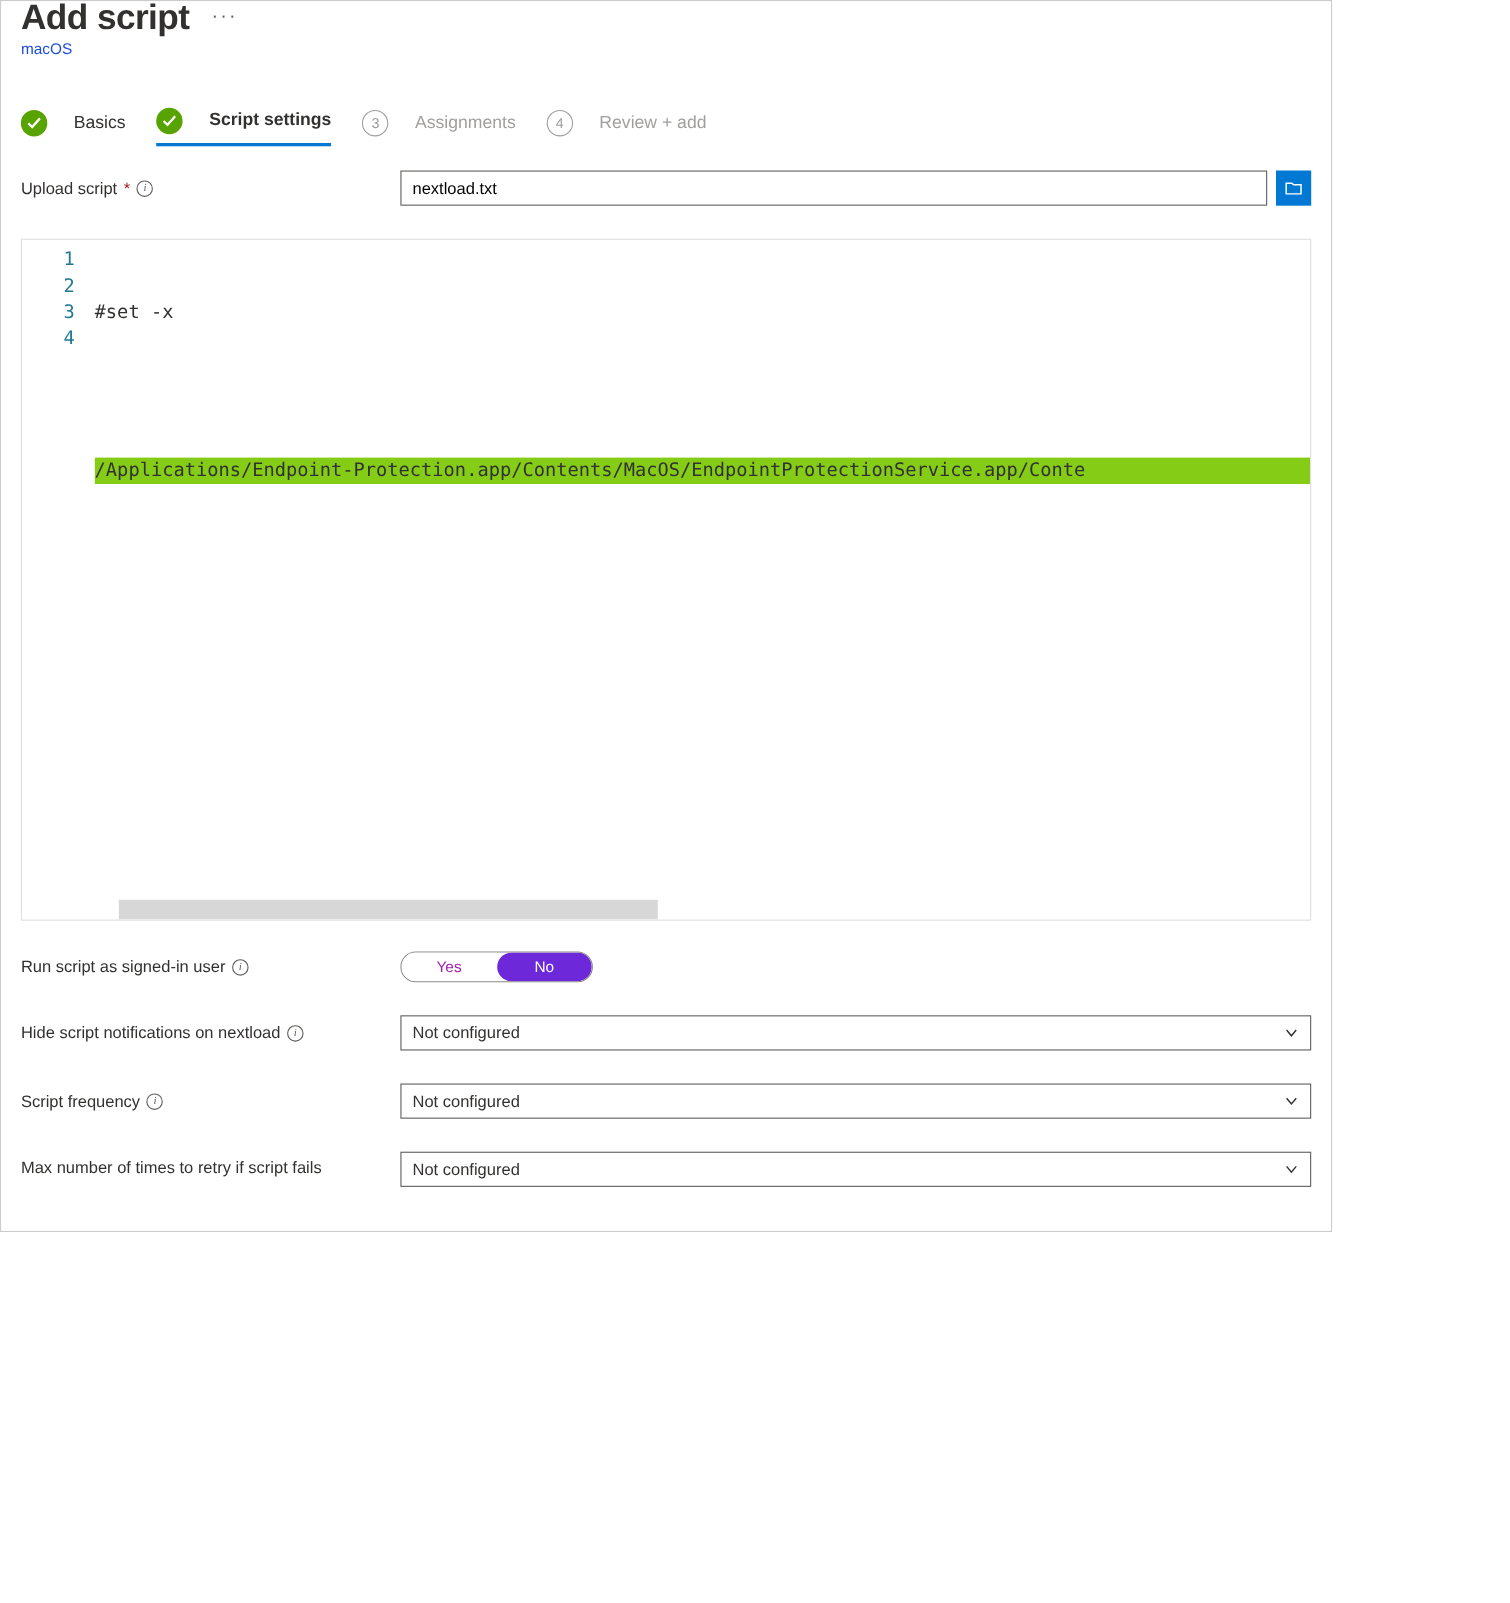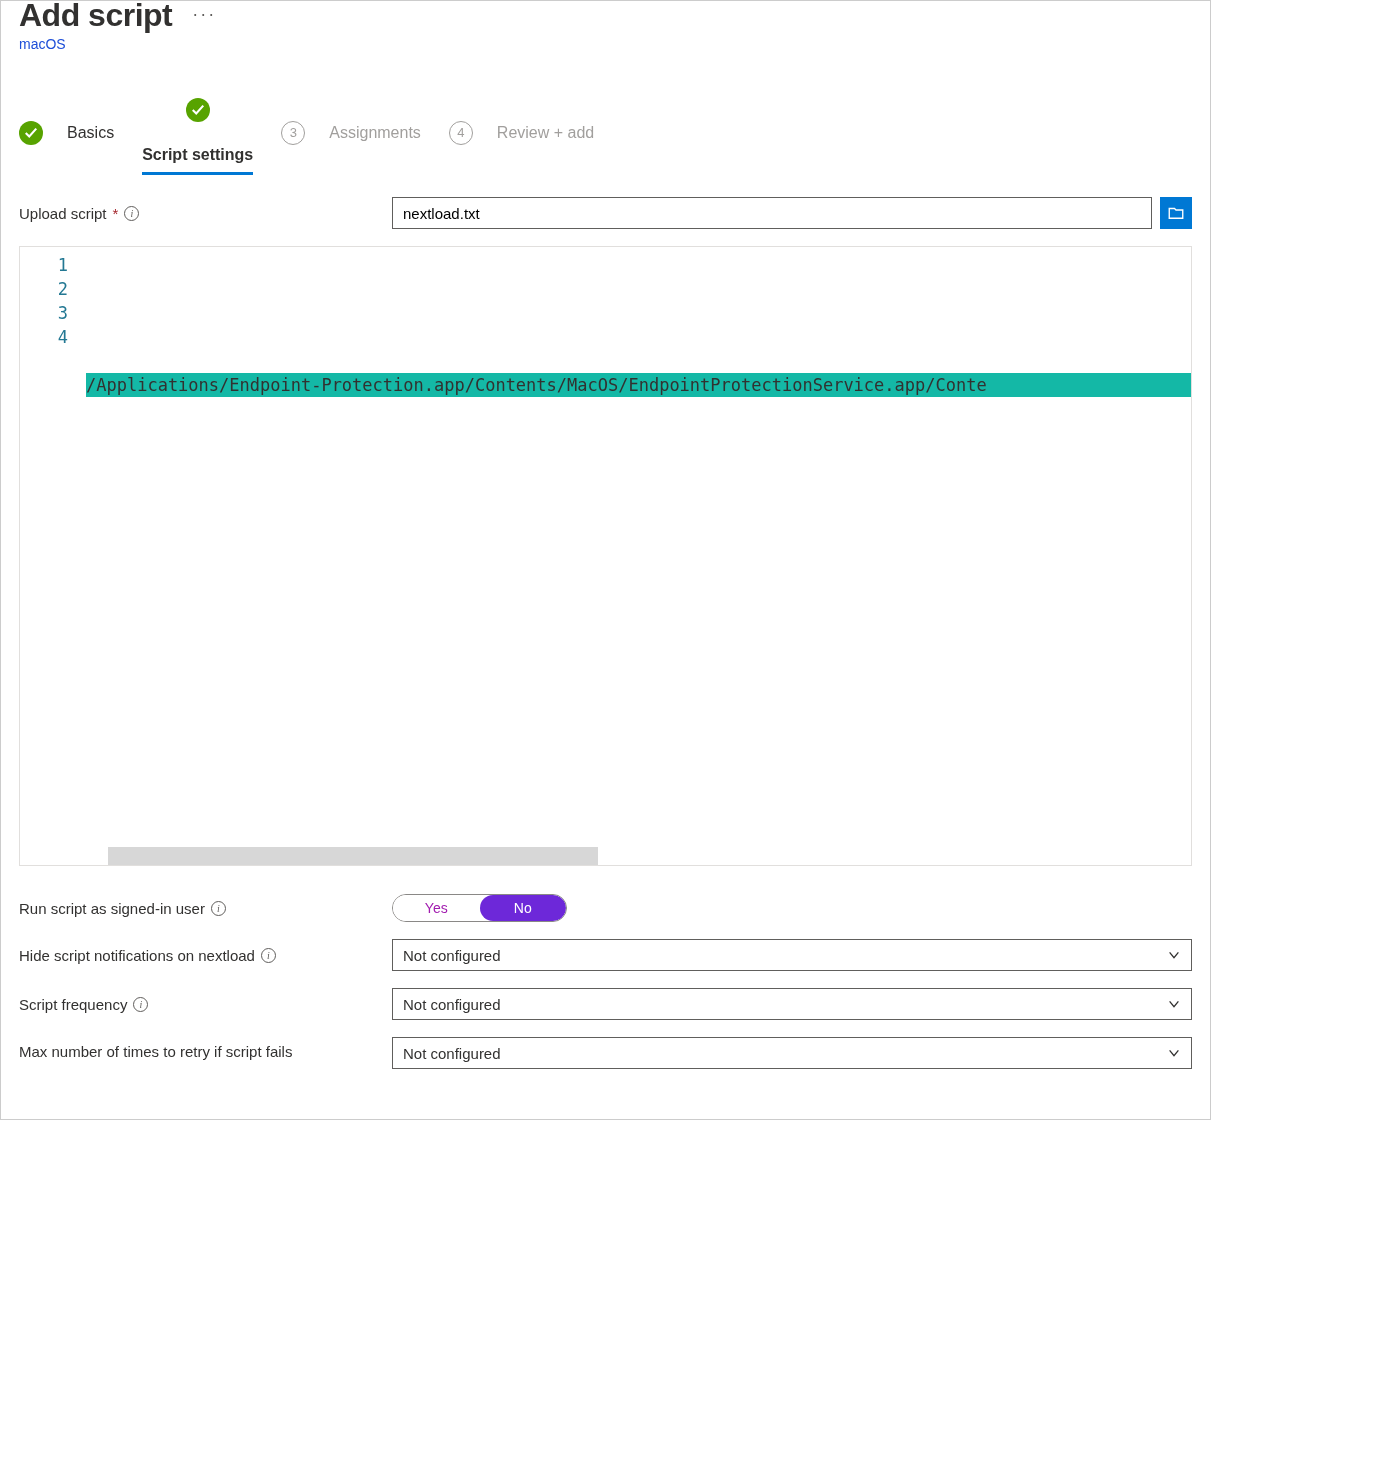--- a/index.html
+++ b/index.html
@@ -52,21 +52,20 @@
     display: flex;
     align-items: center;
     gap: 24px;
     padding-bottom: 8px;
     font-size: 16px;
     cursor: pointer;
   }
   .step.active {
     border-bottom: 3px solid #0078d4;
     font-weight: 600;
-    flex-direction: column;
   }
   .step.pending { color: #a19f9d; }
   .step-badge {
     width: 24px; height: 24px;
     border-radius: 50%;
     display: flex;
     align-items: center;
     justify-content: center;
     font-size: 13px;
     flex-shrink: 0;
@@ -79,22 +78,21 @@
   .step-badge.num {
     border: 1.5px solid #a19f9d;
     color: #a19f9d;
     background: #fff;
   }
 
   
   .form-row {
     display: flex;
     align-items: center;
-    margin-bottom: 17px;
-    gap: 28px;
+    margin-bottom: 30px;
   }
   .form-row.top { align-items: flex-start; }
   .form-label {
     width: 345px;
     flex-shrink: 0;
     display: flex;
     align-items: center;
     gap: 6px;
     font-size: 15px;
     color: #323130;
@@ -160,21 +158,21 @@
     user-select: none;
   }
   .gutter div { height: 24px; }
   .code-lines {
     padding-top: 6px;
     white-space: pre;
     overflow: hidden;
     flex: 1;
   }
   .code-lines .line { height: 24px; }
-  .code-lines .line.hl { background: #14b8a6; margin-right: -4px; }
+  .code-lines .line.hl { background: #84cc16; margin-right: -4px; }
   .hscroll {
     position: absolute;
     bottom: 0; left: 88px;
     height: 18px;
     width: 490px;
     background: #d7d7d7;
   }
 
   
   .toggle {
@@ -273,20 +271,21 @@
 
   <div class="code-viewer">
     <div class="code-inner">
       <div class="gutter">
         <div>1</div>
         <div>2</div>
         <div>3</div>
         <div>4</div>
       </div>
       <div class="code-lines">
+        <div class="line">#set -x</div>
         <div class="line"></div>
         <div class="line hl">/Applications/Endpoint-Protection.app/Contents/MacOS/EndpointProtectionService.app/Conte</div>
       </div>
     </div>
     <div class="hscroll"></div>
   </div>
 
   <div class="form-row">
     <div class="form-label">
       <span>Run script as signed-in user</span>

